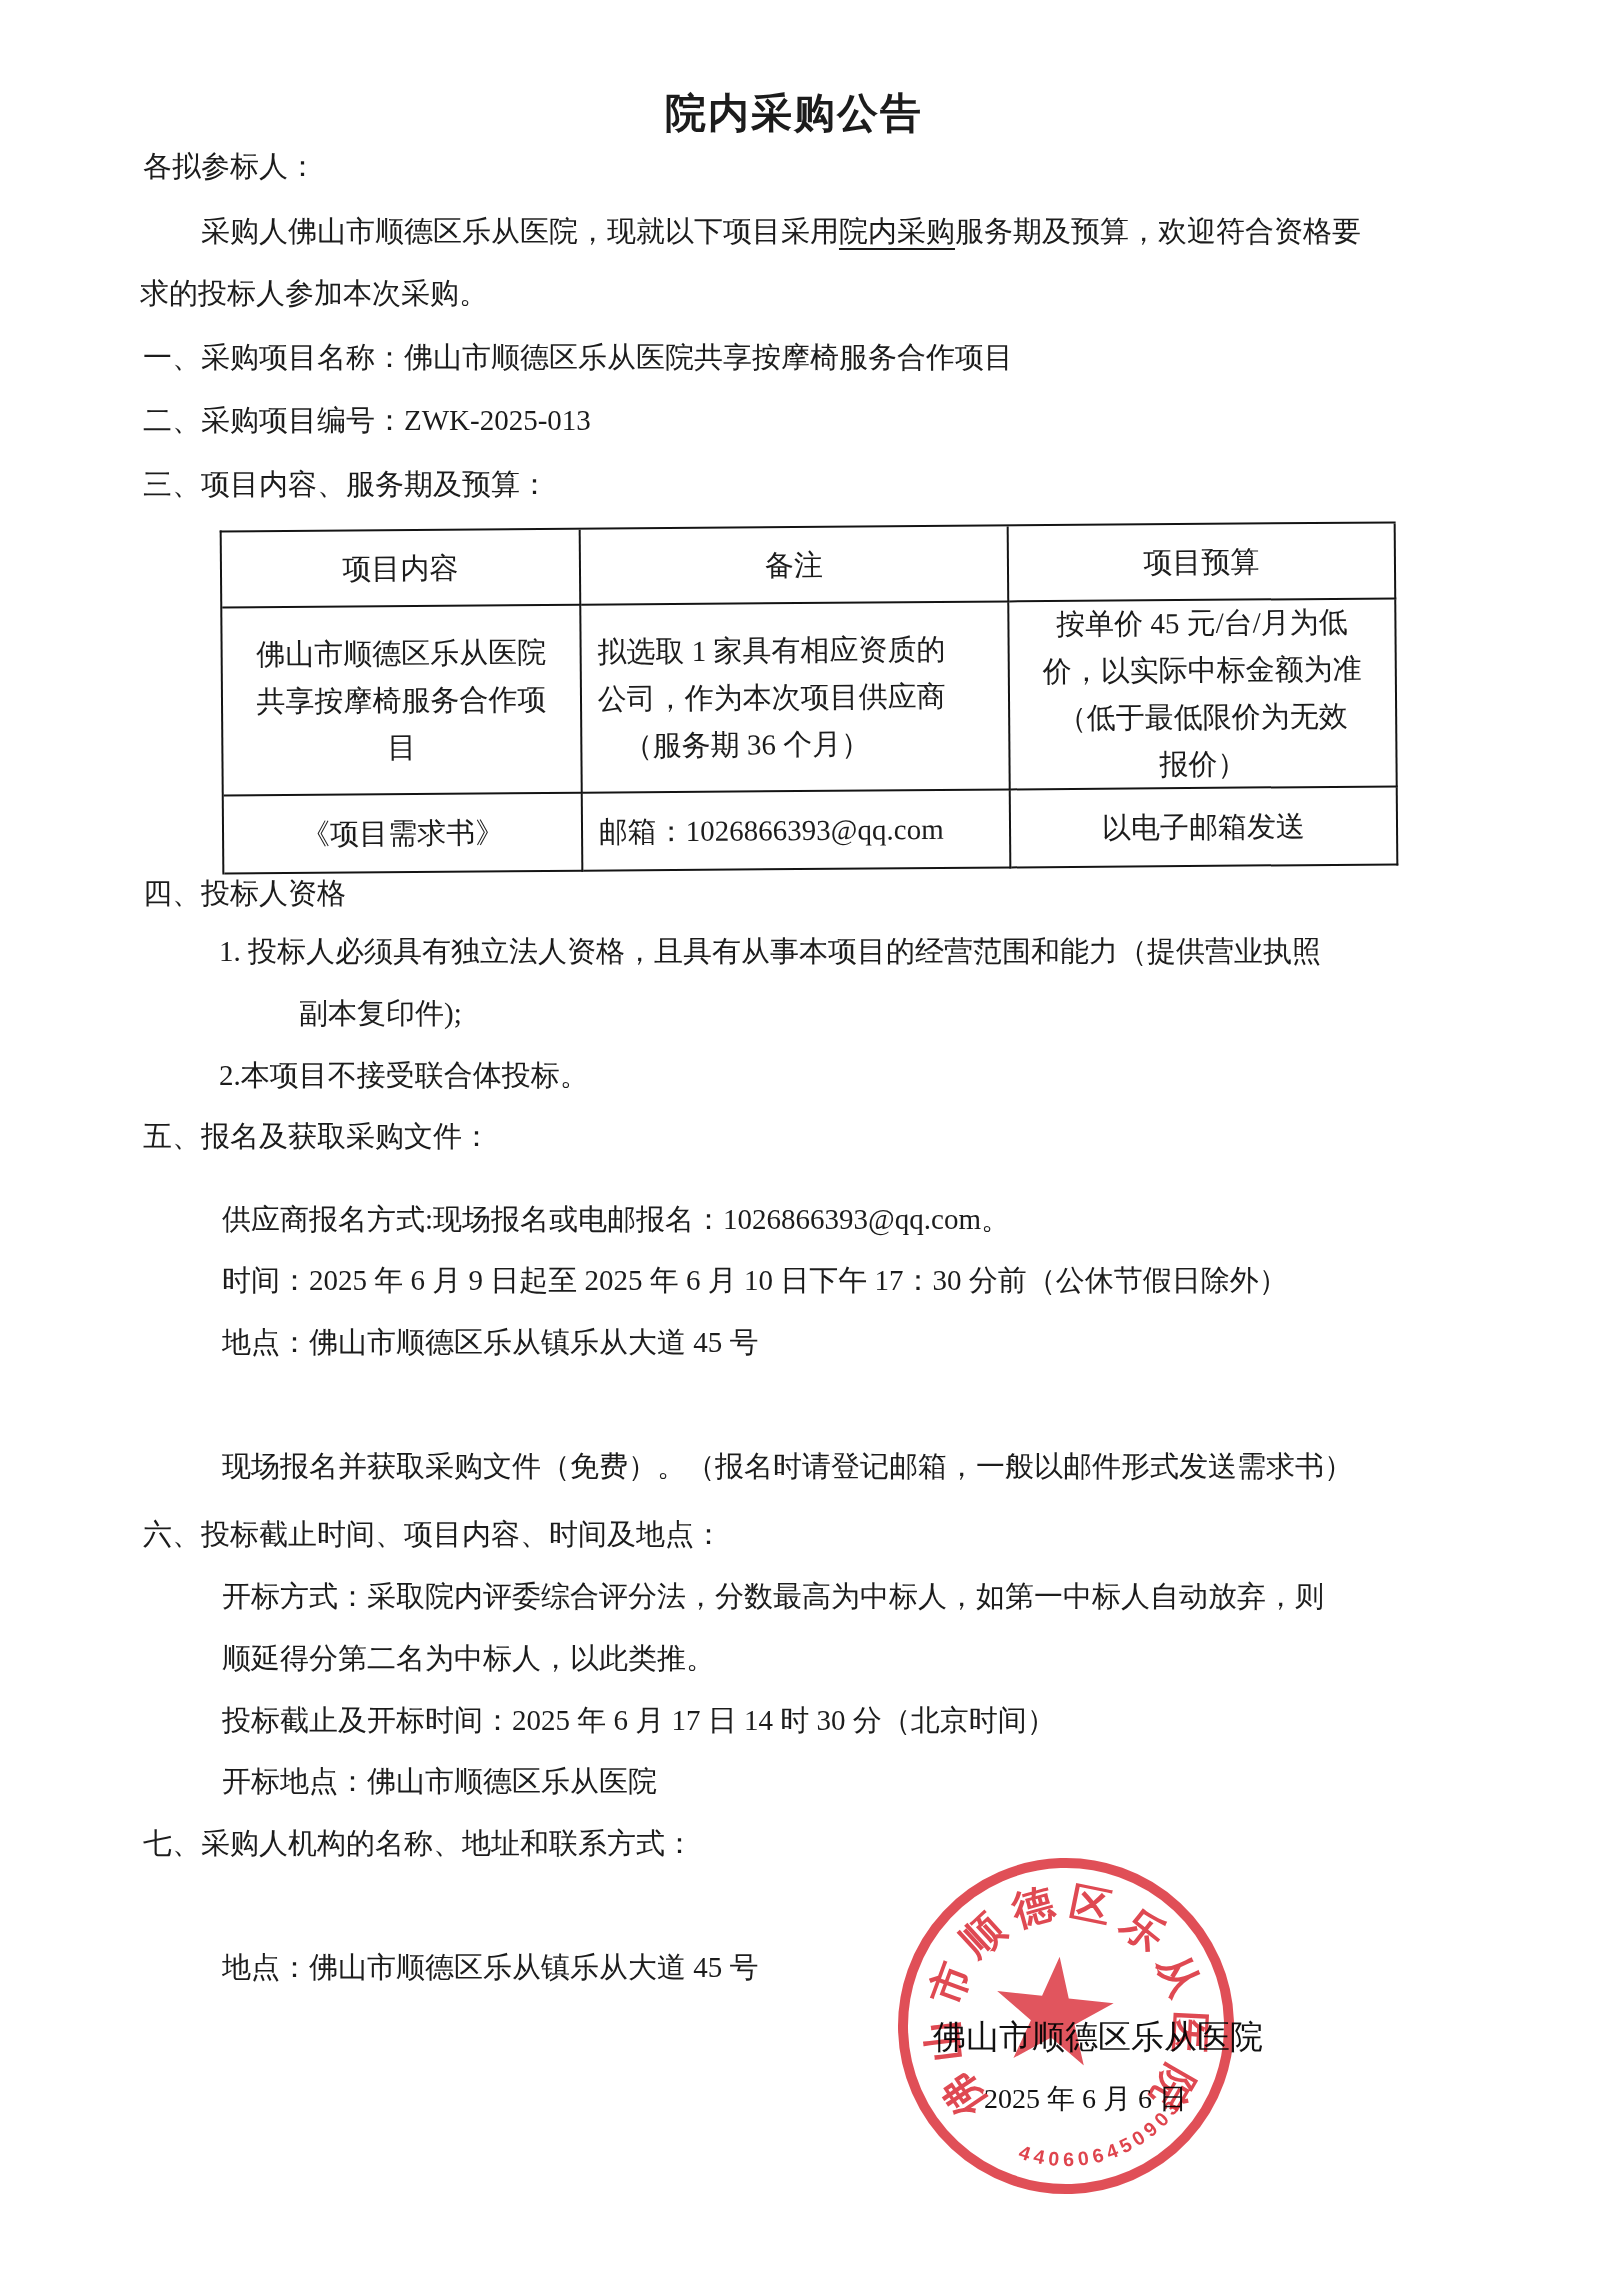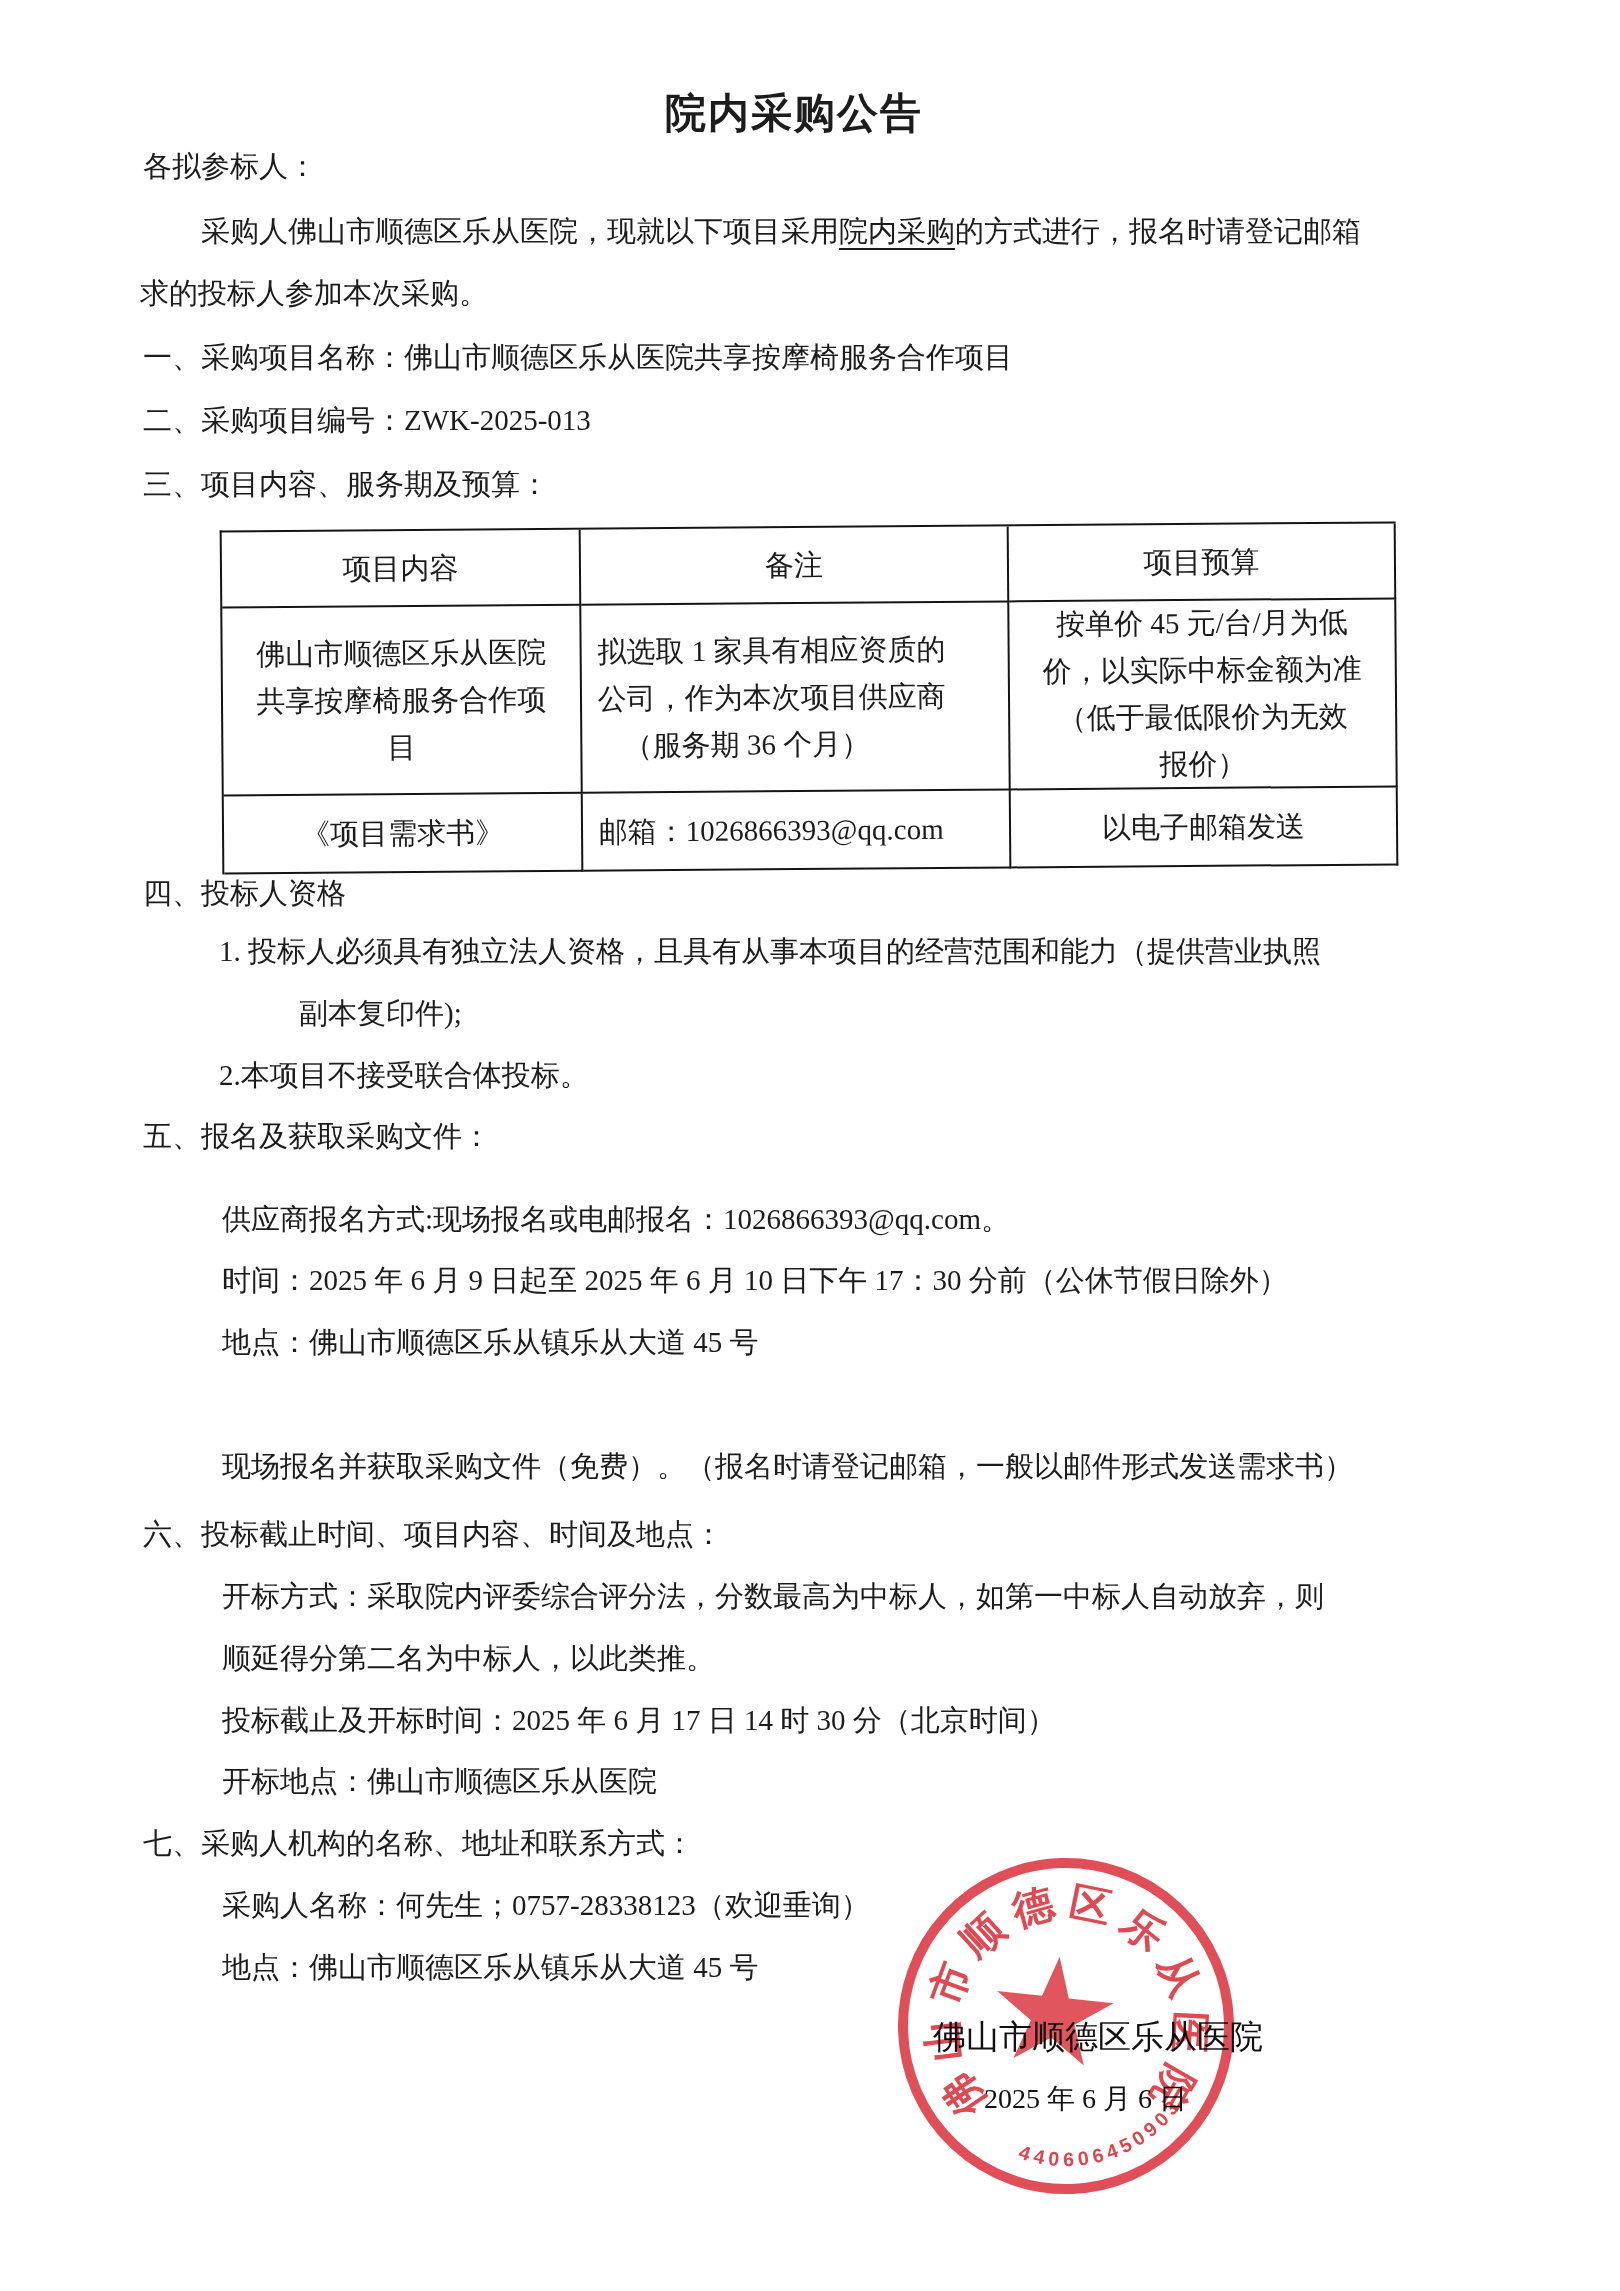--- a/index.html
+++ b/index.html
@@ -48,21 +48,21 @@
 </style>
 </head>
 <body>
 
 <div class="page">
 
   <div class="title" style="top:86px">院内采购公告</div>
 
   <div class="line" style="left:143px;top:149px">各拟参标人：</div>
 
-  <div class="line" style="left:201px;top:214px"><span>采购人佛山市顺德区乐从医院，现就以下项目采用</span><span class="u">院内采购</span><span>的方式进行，报名时请登记邮箱</span></div>
+  <div class="line" style="left:201px;top:214px"><span>采购人佛山市顺德区乐从医院，现就以下项目采用</span><span class="u">院内采购</span><span>服务期及预算，欢迎符合资格要</span></div>
   <div class="line" style="left:140px;top:276px">求的投标人参加本次采购。</div>
 
   <div class="line" style="left:143px;top:340px">一、采购项目名称：佛山市顺德区乐从医院共享按摩椅服务合作项目</div>
   <div class="line" style="left:143px;top:403px">二、采购项目编号：ZWK-2025-013</div>
   <div class="line" style="left:143px;top:467px">三、项目内容、服务期及预算：</div>
 
   <div class="ptable">
     <div class="cell c-center">
         <div class="tl">项目内容</div>
       </div>
@@ -112,21 +112,20 @@
   <div class="line" style="left:222px;top:1325px">地点：佛山市顺德区乐从镇乐从大道 45 号</div>
   <div class="line" style="left:222px;top:1449px">现场报名并获取采购文件（免费）。（报名时请登记邮箱，一般以邮件形式发送需求书）</div>
 
   <div class="line" style="left:143px;top:1517px">六、投标截止时间、项目内容、时间及地点：</div>
   <div class="line" style="left:222px;top:1579px">开标方式：采取院内评委综合评分法，分数最高为中标人，如第一中标人自动放弃，则</div>
   <div class="line" style="left:222px;top:1641px">顺延得分第二名为中标人，以此类推。</div>
   <div class="line" style="left:222px;top:1703px">投标截止及开标时间：2025 年 6 月 17 日 14 时 30 分（北京时间）</div>
   <div class="line" style="left:222px;top:1764px">开标地点：佛山市顺德区乐从医院</div>
 
   <div class="line" style="left:143px;top:1826px">七、采购人机构的名称、地址和联系方式：</div>
-  <div class="line" style="left:222px;top:1888px">采购人名称：何先生；0757-28338123（欢迎垂询）</div>
   <div class="line" style="left:222px;top:1950px">地点：佛山市顺德区乐从镇乐从大道 45 号</div>
 
   <div class="sig" style="left:933px;top:2015px">佛山市顺德区乐从医院</div>
   <div class="sig" style="left:984px;top:2080px;font-size:28px">2025 年 6 月 6 日</div>
 
   <div class="seal">
     <div class="seal-star"></div>
     <div>
         <span class="seal-arc-char" style="transform: translate(-50%, -50%) rotate(-122deg) translateY(-123px);">佛</span>
         <span class="seal-arc-char" style="transform: translate(-50%, -50%) rotate(-94.8889deg) translateY(-123px);">山</span>

